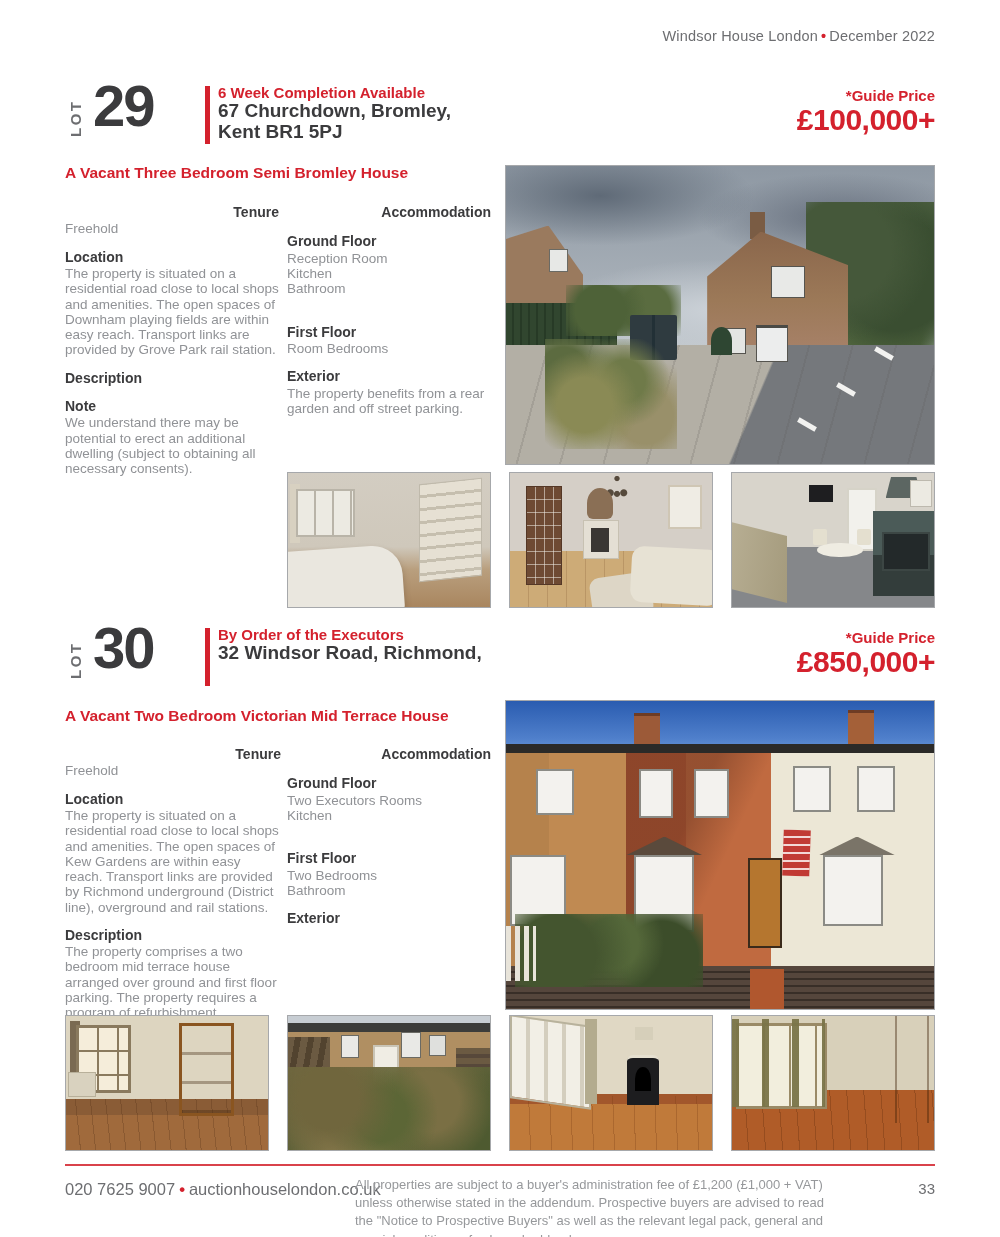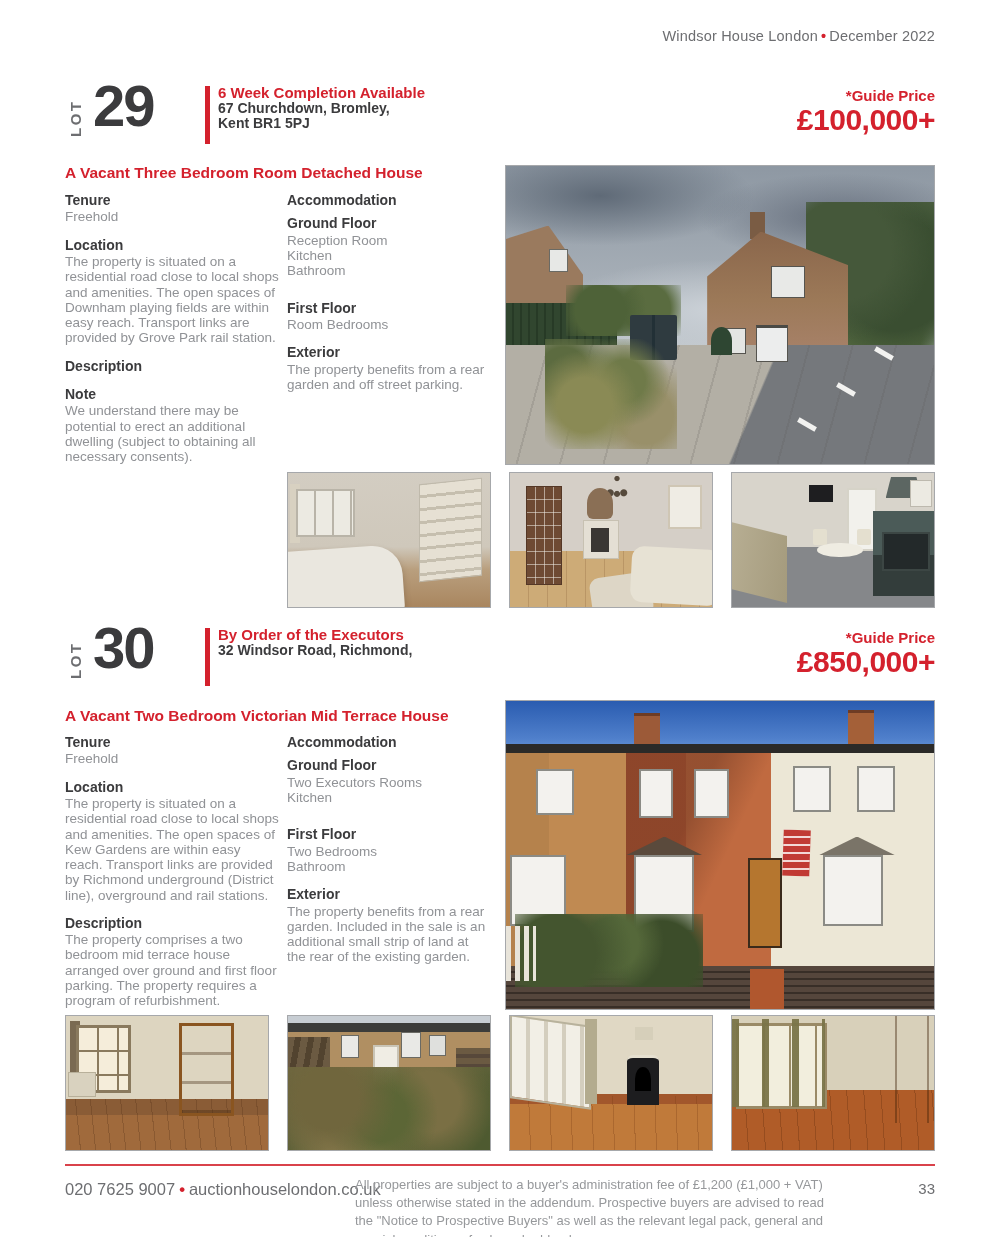--- a/index.html
+++ b/index.html
@@ -13,39 +13,39 @@
   
   .lot-header{position:absolute;left:65px;width:500px;height:70px;}
   #lot29-header{top:84px;} #lot30-header{top:626px;}
   .lot-word{position:absolute;left:2px;top:7px;height:54px;writing-mode:vertical-rl;
             transform:rotate(180deg);font-size:15px;font-weight:600;color:#6d6e71;
             letter-spacing:2.5px;text-align:center;}
   .lot-num{position:absolute;left:28px;top:-7px;font-size:58px;line-height:1;font-weight:700;
            color:#3b3b3d;letter-spacing:-2px;}
   .red-bar{position:absolute;left:140px;top:2px;width:5px;height:58px;background:#d4212d;}
   .lot-banner{position:absolute;left:153px;top:0;font-size:15px;font-weight:700;color:#d4212d;}
-  .lot-addr{position:absolute;left:153px;top:17px;font-size:14px;font-weight:700;
+  .lot-addr{position:absolute;left:153px;top:17px;font-size:19px;font-weight:700;
             color:#3b3b3d;line-height:1.1;}
   .guide{position:absolute;right:65px;text-align:right;}
   #guide29{top:87px;} #guide30{top:629px;}
   .guide-label{font-size:15px;font-weight:700;color:#d4212d;}
   .guide-price{font-size:30px;font-weight:700;color:#d4212d;line-height:1.05;letter-spacing:-.5px;}
 
   .subtitle{position:absolute;left:65px;font-size:15.5px;font-weight:700;color:#d4212d;}
   #sub29{top:164px;} #sub30{top:707px;}
 
   
   .col{position:absolute;font-size:13.5px;line-height:1.13;color:#909296;}
   #l29c1{left:65px;top:189px;width:214px;}
   #l29c2{left:287px;top:189px;width:204px;}
   #l30c1{left:65px;top:731px;width:216px;}
   #l30c2{left:287px;top:731px;width:204px;}
   .col h4{margin:13px 0 1px 0;font-size:14px;font-weight:700;color:#3b3b3d;line-height:1.1;}
-  .col h4.first{margin-top:4px;}
-  .col h4.tight{margin-top:8px;}
+  .col h4.first{margin-top:16px;text-align:right;}
+  .col h4.tight{margin-top:14px;}
   .col p{margin:0 0 0 0;}
   .col p.item{margin:0;}
   .sp{height:14px;}
 
   
   .photo{position:absolute;border:1px solid #a6a8ab;box-sizing:border-box;overflow:hidden;background:#cfcfcf;}
   #p29main{left:505px;top:165px;width:430px;height:300px;}
   #p29a{left:287px;top:472px;width:204px;height:136px;}
   #p29b{left:509px;top:472px;width:204px;height:136px;}
   #p29c{left:731px;top:472px;width:204px;height:136px;}
@@ -263,21 +263,21 @@
     <div class="lot-banner">6 Week Completion Available</div>
     <div class="lot-addr">
       <div>67 Churchdown, Bromley,</div>
       <div>Kent BR1 5PJ</div>
     </div>
   </div>
   <div class="guide" id="guide29">
     <div class="guide-label">*Guide Price</div>
     <div class="guide-price">£100,000+</div>
   </div>
-  <div class="subtitle" id="sub29">A Vacant Three Bedroom Room Detached House</div>
+  <div class="subtitle" id="sub29">A Vacant Three Bedroom Semi Bromley House</div>
 
   <div class="col" id="l29c1">
     <h4 class="first">Tenure</h4>
     <p>Freehold</p>
     <h4>Location</h4>
     <p>The property is situated on a residential road close to local shops and amenities. The open spaces of Downham playing fields are within easy reach. Transport links are provided by Grove Park rail station.</p>
     <h4>Description</h4>
     <h4>Note</h4>
     <p>We understand there may be potential to erect an additional dwelling (subject to obtaining all necessary consents).</p>
   </div>
@@ -376,21 +376,20 @@
   <div class="col" id="l30c2">
     <h4 class="first">Accommodation</h4>
     <h4 class="tight">Ground Floor</h4>
     <p class="item">Two Executors Rooms</p>
     <p class="item">Kitchen</p>
     <div class="sp"></div>
     <h4 class="tight">First Floor</h4>
     <p class="item">Two Bedrooms</p>
     <p class="item">Bathroom</p>
     <h4>Exterior</h4>
-    <p>The property benefits from a rear garden. Included in the sale is an additional small strip of land at the rear of the existing garden.</p>
   </div>
 
   <div class="photo" id="p30main">
     <div class="sky30"></div>
     <div class="chimA"></div>
     <div class="chimB"></div>
     <div class="houses30"></div>
     <div class="shade30"></div>
     <div class="roof30"></div>
     <div class="win30 u1"></div>

